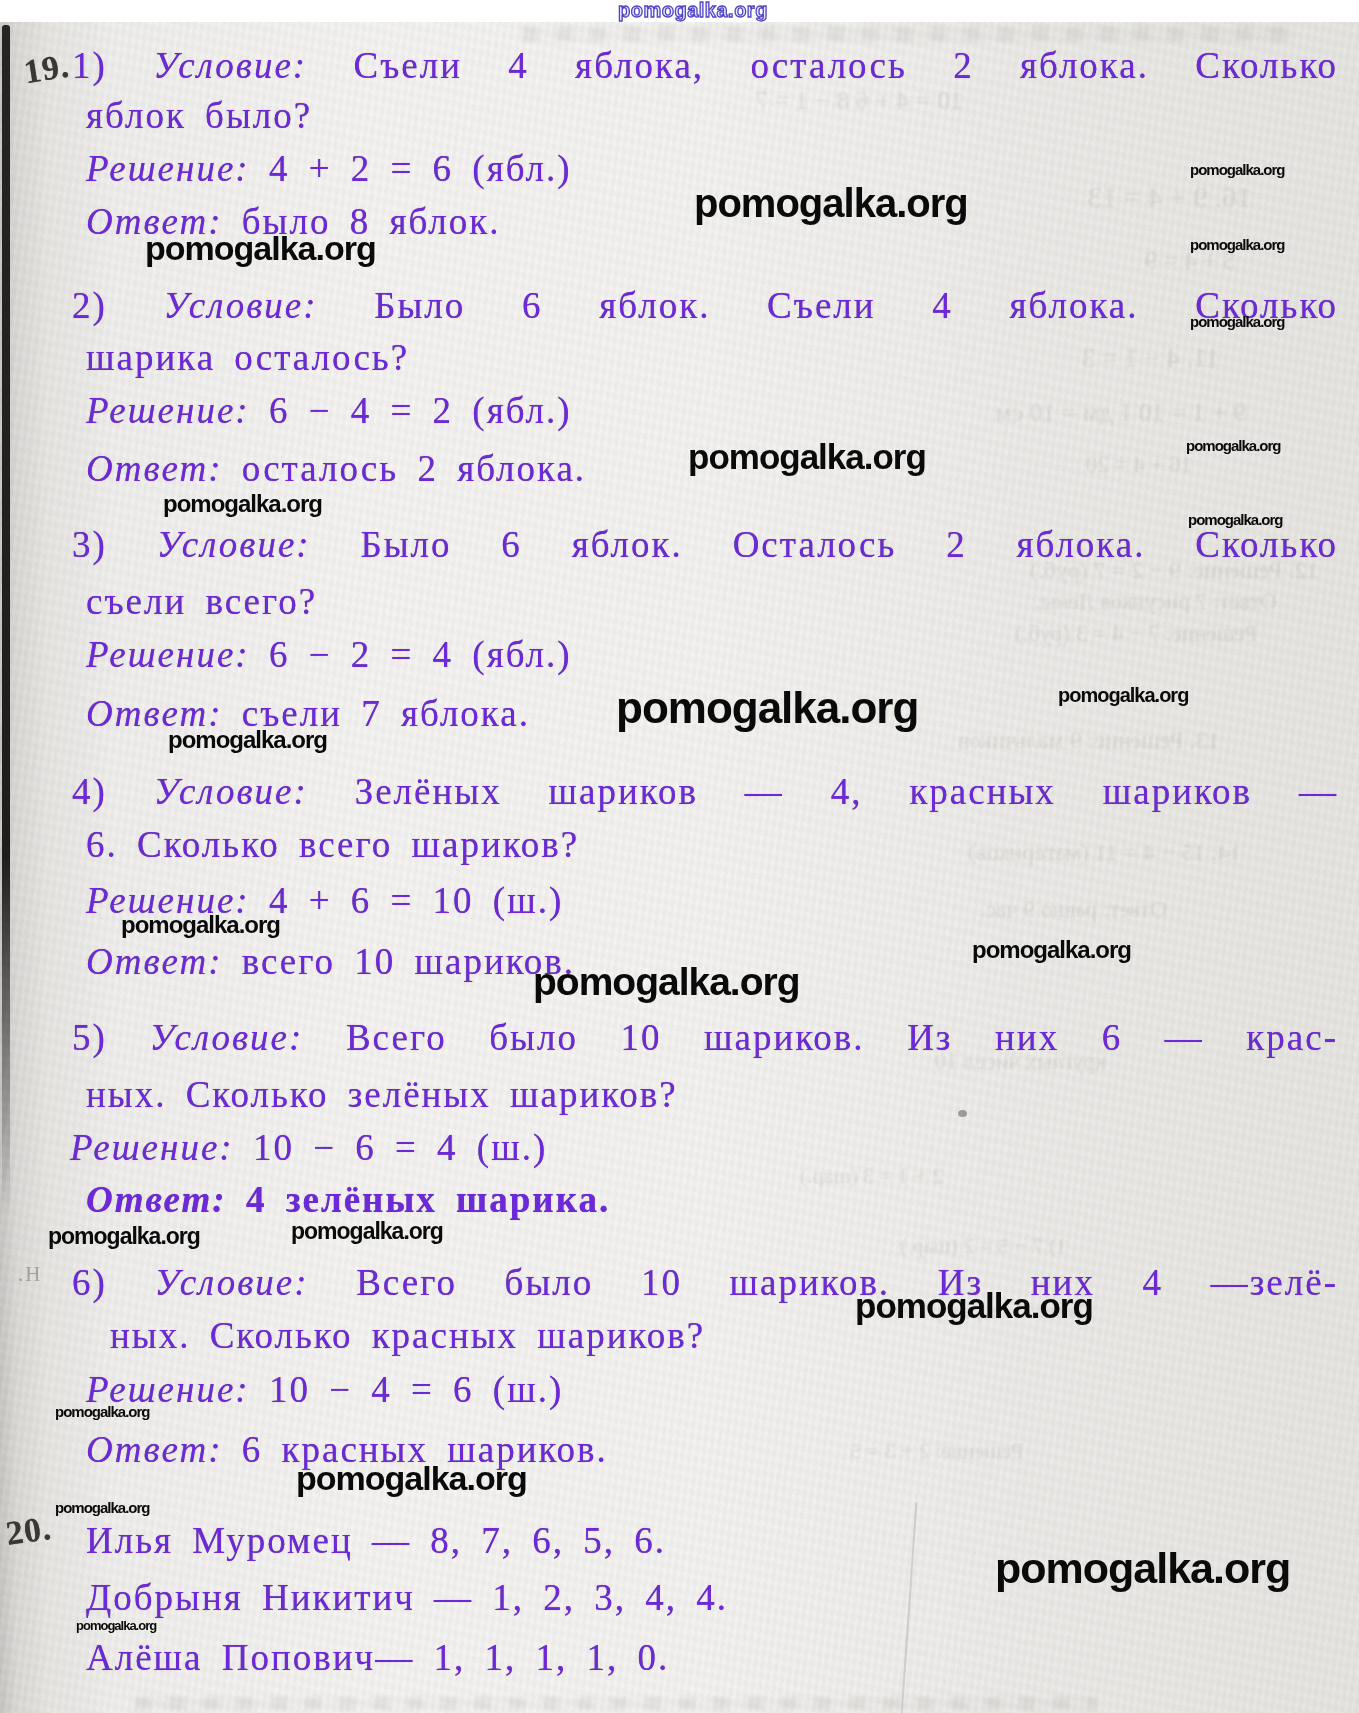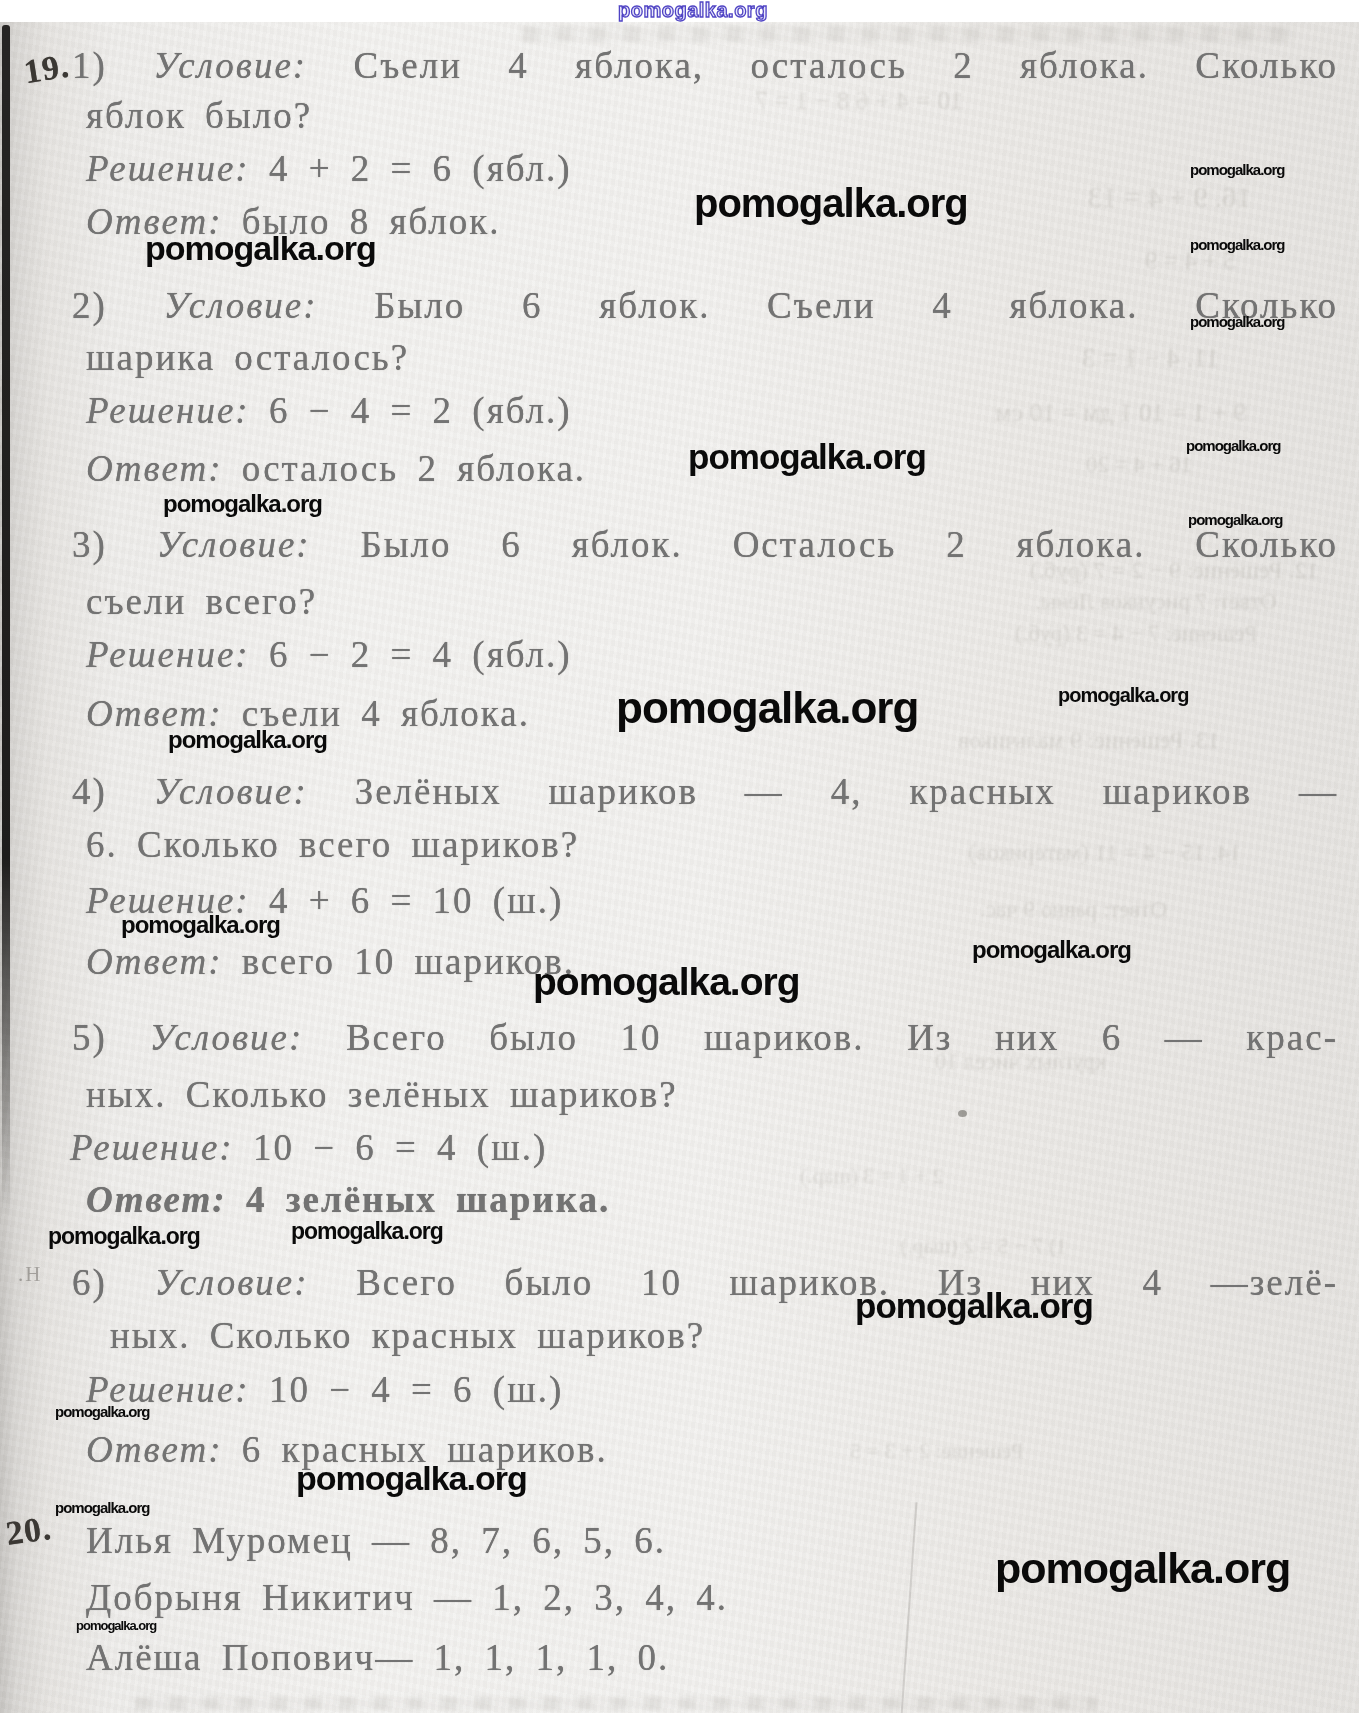--- a/index.html
+++ b/index.html
@@ -4,21 +4,21 @@
 <style>
   html,body{margin:0;padding:0;background:#ffffff;}
   #stage{position:relative;width:1359px;height:1713px;overflow:hidden;background:#ffffff;
          font-family:"Liberation Serif",serif;}
   #paper{position:absolute;left:0;top:22px;width:1359px;height:1691px;
     background:linear-gradient(90deg,#c6c4c1 0px,#d9d7d4 16px,#e6e4e1 48px,#eeedeb 115px,
       #f3f2f0 360px,#f2f1ef 700px,#ebe9e6 1010px,#e5e3e0 1359px);}
   #paper::after{content:"";position:absolute;inset:0;
     background:repeating-linear-gradient(97deg,rgba(255,255,255,.05) 0 3px,rgba(120,115,108,.03) 3px 7px),
                repeating-linear-gradient(12deg,rgba(255,255,255,.04) 0 5px,rgba(125,120,112,.025) 5px 11px);}
-  .tl{position:absolute;white-space:nowrap;font-size:37px;line-height:1.28;color:#737373;
+  .tl{position:absolute;white-space:nowrap;font-size:37px;line-height:1.28;color:#6d28d9;
       letter-spacing:2px;word-spacing:8px;text-shadow:0 0 .7px rgba(64,61,57,.72);}
   .tl .lbl{font-style:italic;}
   .tl.just{white-space:normal;text-align:justify;text-align-last:justify;width:1266px;}
   .pnum{position:absolute;font-weight:700;font-size:34px;color:#3b3834;letter-spacing:1px;
         text-shadow:0 0 .7px rgba(59,56,52,.7);}
   .wm{position:absolute;font-family:"Liberation Sans",sans-serif;font-weight:600;color:#0a0a0a;
       letter-spacing:-1px;white-space:nowrap;line-height:1;}
   .wm.outline{color:rgba(130,122,225,.18);-webkit-text-stroke:1.3px #4f43c4;font-weight:700;
       letter-spacing:.5px;}
   .ghost{position:absolute;transform:scaleX(-1);filter:blur(1.1px);opacity:.14;color:#6e6a5f;
@@ -72,21 +72,21 @@
       <div class="tl" style="top: 92px; left: 86px;"><span>яблок было?</span></div>
       <div class="tl" style="top: 145px; left: 86px; text-align: right;"><span class="lbl">Решение:</span><span> 4 + 2 = 6 (ябл.)</span></div>
       <div class="tl" style="top: 198px; left: 86px;"><span class="lbl">Ответ:</span><span> было 8 яблок.</span></div>
       <div class="tl just" style="top: 282px; left: 72px;"><span>2) </span><span class="lbl">Условие:</span><span> Было 6 яблок. Съели 4 яблока. Сколько</span></div>
       <div class="tl" style="top: 334px; left: 86px;"><span>шарика осталось?</span></div>
       <div class="tl" style="top: 387px; left: 86px;"><span class="lbl">Решение:</span><span> 6 − 4 = 2 (ябл.)</span></div>
       <div class="tl" style="top: 445px; left: 86px;"><span class="lbl">Ответ:</span><span> осталось 2 яблока.</span></div>
       <div class="tl just" style="top: 521px; left: 72px;"><span>3) </span><span class="lbl">Условие:</span><span> Было 6 яблок. Осталось 2 яблока. Сколько</span></div>
       <div class="tl" style="top: 578px; left: 86px;"><span>съели всего?</span></div>
       <div class="tl" style="top: 631px; left: 86px;"><span class="lbl">Решение:</span><span> 6 − 2 = 4 (ябл.)</span></div>
-      <div class="tl" style="top: 690px; left: 86px;"><span class="lbl">Ответ:</span><span> съели 4 яблока.</span></div>
+      <div class="tl" style="top: 690px; left: 86px;"><span class="lbl">Ответ:</span><span> съели 7 яблока.</span></div>
       <div class="tl just" style="top: 768px; left: 72px;"><span>4) </span><span class="lbl">Условие:</span><span> Зелёных шариков — 4, красных шариков —</span></div>
       <div class="tl" style="top: 821px; left: 86px;"><span>6. Сколько всего шариков?</span></div>
       <div class="tl" style="top: 877px; left: 86px;"><span class="lbl">Решение:</span><span> 4 + 6 = 10 (ш.)</span></div>
       <div class="tl" style="top: 938px; left: 86px;"><span class="lbl">Ответ:</span><span> всего 10 шариков.</span></div>
       <div class="tl just" style="top: 1014px; left: 72px;"><span>5) </span><span class="lbl">Условие:</span><span> Всего было 10 шариков. Из них 6 — крас-</span></div>
       <div class="tl" style="top: 1071px; left: 86px;"><span>ных. Сколько зелёных шариков?</span></div>
       <div class="tl" style="top: 1124px; left: 70px;"><span class="lbl">Решение:</span><span> 10 − 6 = 4 (ш.)</span></div>
       <div class="tl" style="top: 1176px; left: 86px; font-weight: bold;"><span class="lbl">Ответ:</span><span> 4 зелёных шарика.</span></div>
       <div class="tl just" style="top: 1259px; left: 72px;"><span>6) </span><span class="lbl">Условие:</span><span> Всего было 10 шариков. Из них 4 —зелё-</span></div>
       <div class="tl" style="top: 1312px; left: 98px; margin-left: 12px;"><span>ных. Сколько красных шариков?</span></div>

